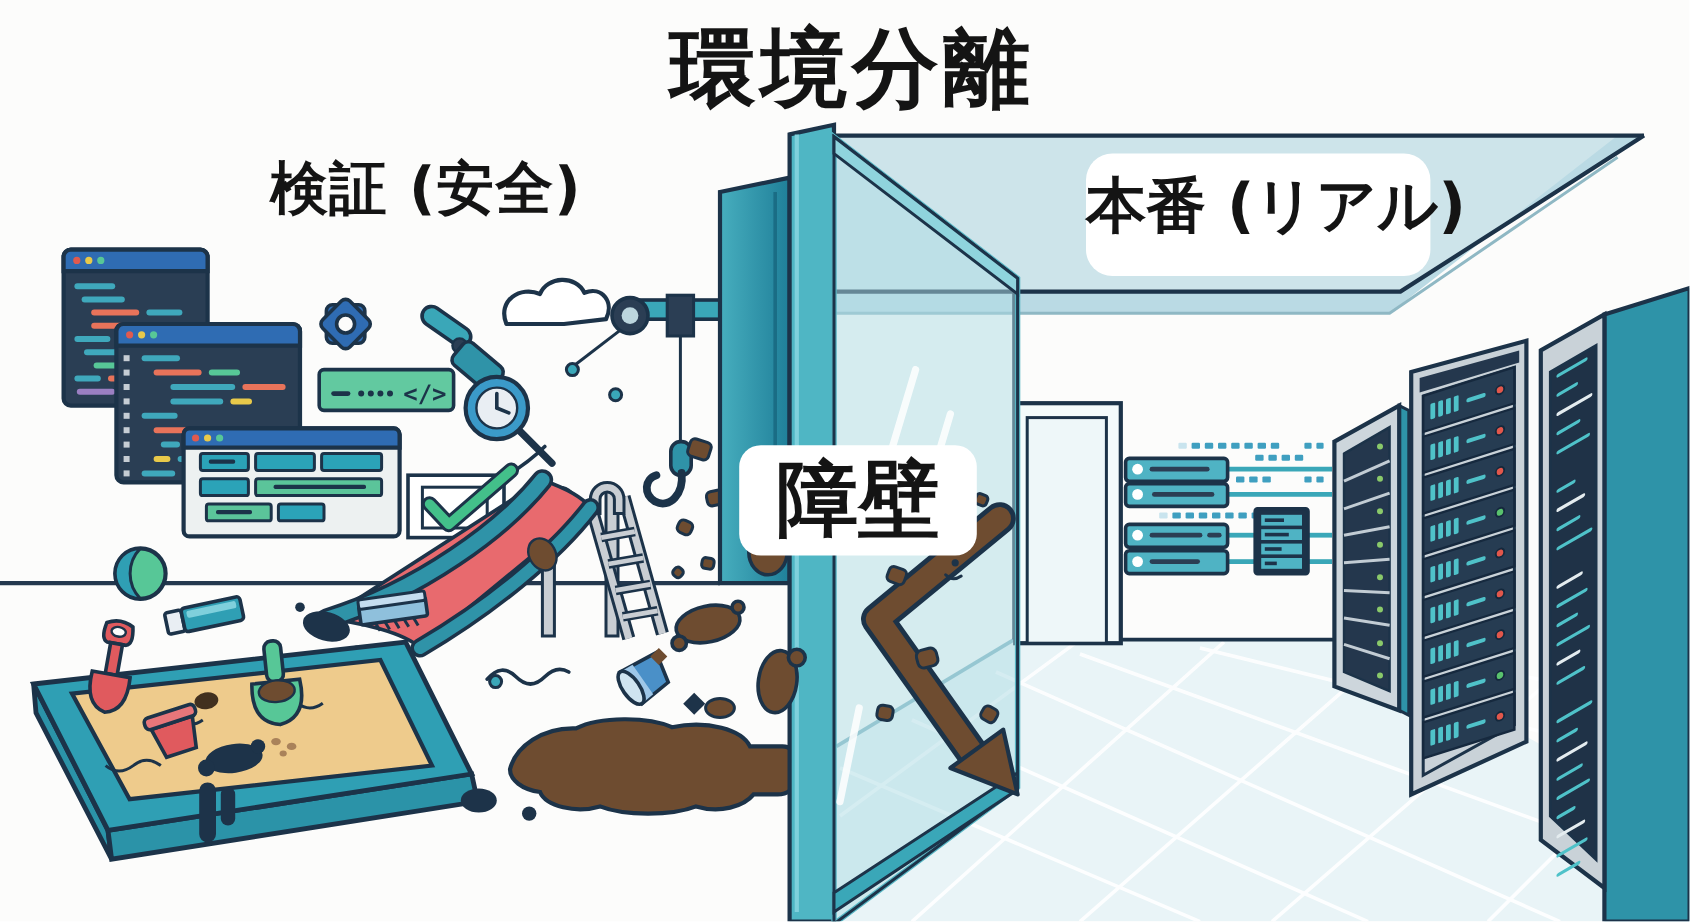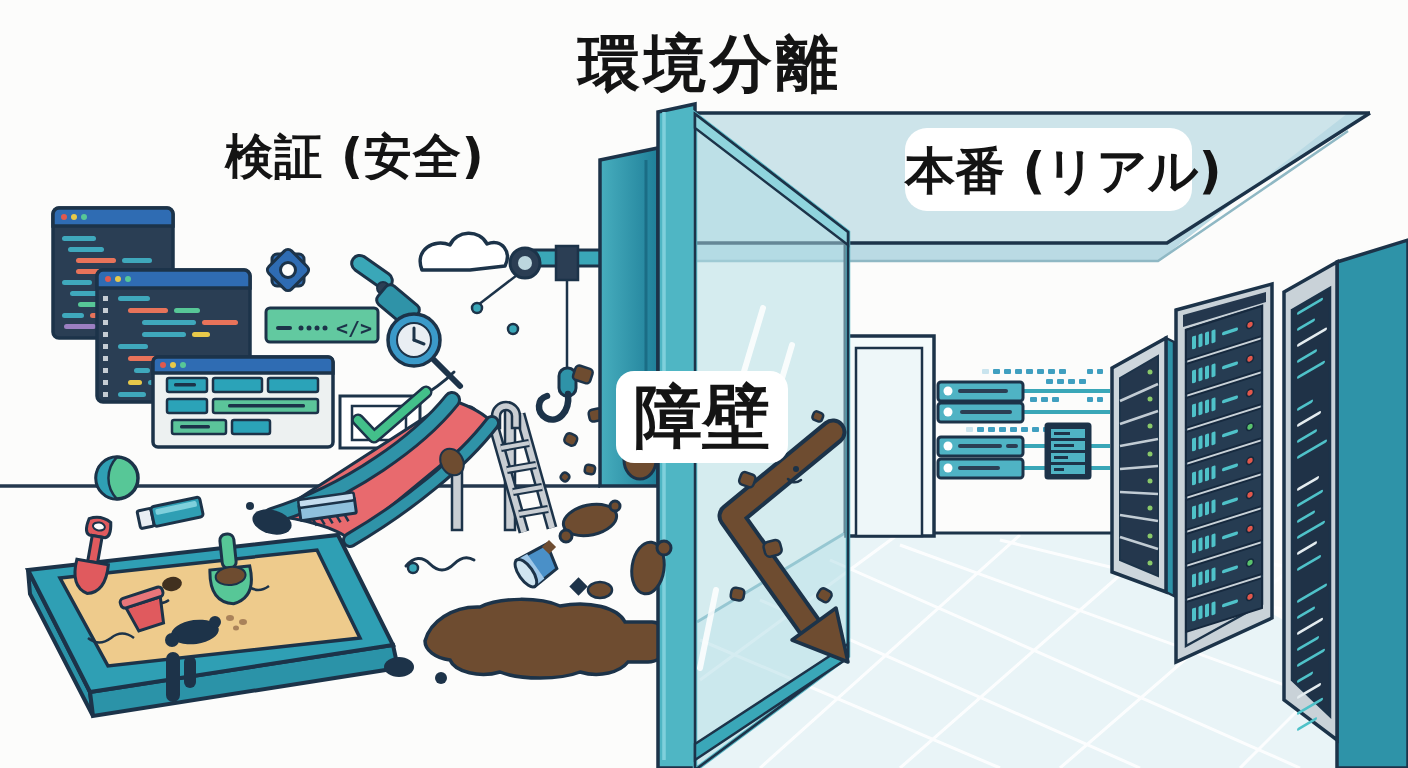--- a/index.html
+++ b/index.html
@@ -1,24 +1,24 @@
 <!DOCTYPE html>
 <html><head>
 <meta charset="utf-8">
 <style>
   html,body{margin:0;padding:0;background:#ffffff;}
   .stage{position:relative;width:1408px;height:768px;overflow:hidden;background:#fcfcfb;
          font-family:"DejaVu Sans","Liberation Sans",sans-serif;}
   .stage svg{position:absolute;left:0;top:0;}
   .lbl{position:absolute;color:#141414;font-weight:900;text-align:center;white-space:nowrap;}
-  .title{left:480px;top:22px;width:460px;font-size:62px;letter-spacing:4px;}
+  .title{left:480px;top:10px;width:460px;font-size:72px;letter-spacing:4px;}
   .zoneL{left:200px;top:125px;width:310px;font-size:48px;letter-spacing:1px;}
-  .zoneR{left:905px;top:128px;width:287px;height:83px;line-height:86px;background:#ffffff;
+  .zoneR{left:905px;top:128px;width:287px;height:102px;line-height:86px;background:#ffffff;
          border-radius:22px;font-size:50px;}
-  .bar{left:616px;top:371px;width:172px;height:92px;line-height:92px;background:#ffffff;
+  .bar{left:616px;top:371px;width:198px;height:92px;line-height:92px;background:#ffffff;
        border-radius:18px;font-size:68px;}
 </style>
 </head>
 <body>
 
 <div class="stage">
 <svg width="1408" height="768" viewBox="0 0 1408 768">
 <defs>
   <linearGradient id="gp" x1="0" y1="0" x2="1" y2="0">
     <stop offset="0" stop-color="#47aebe"></stop>

